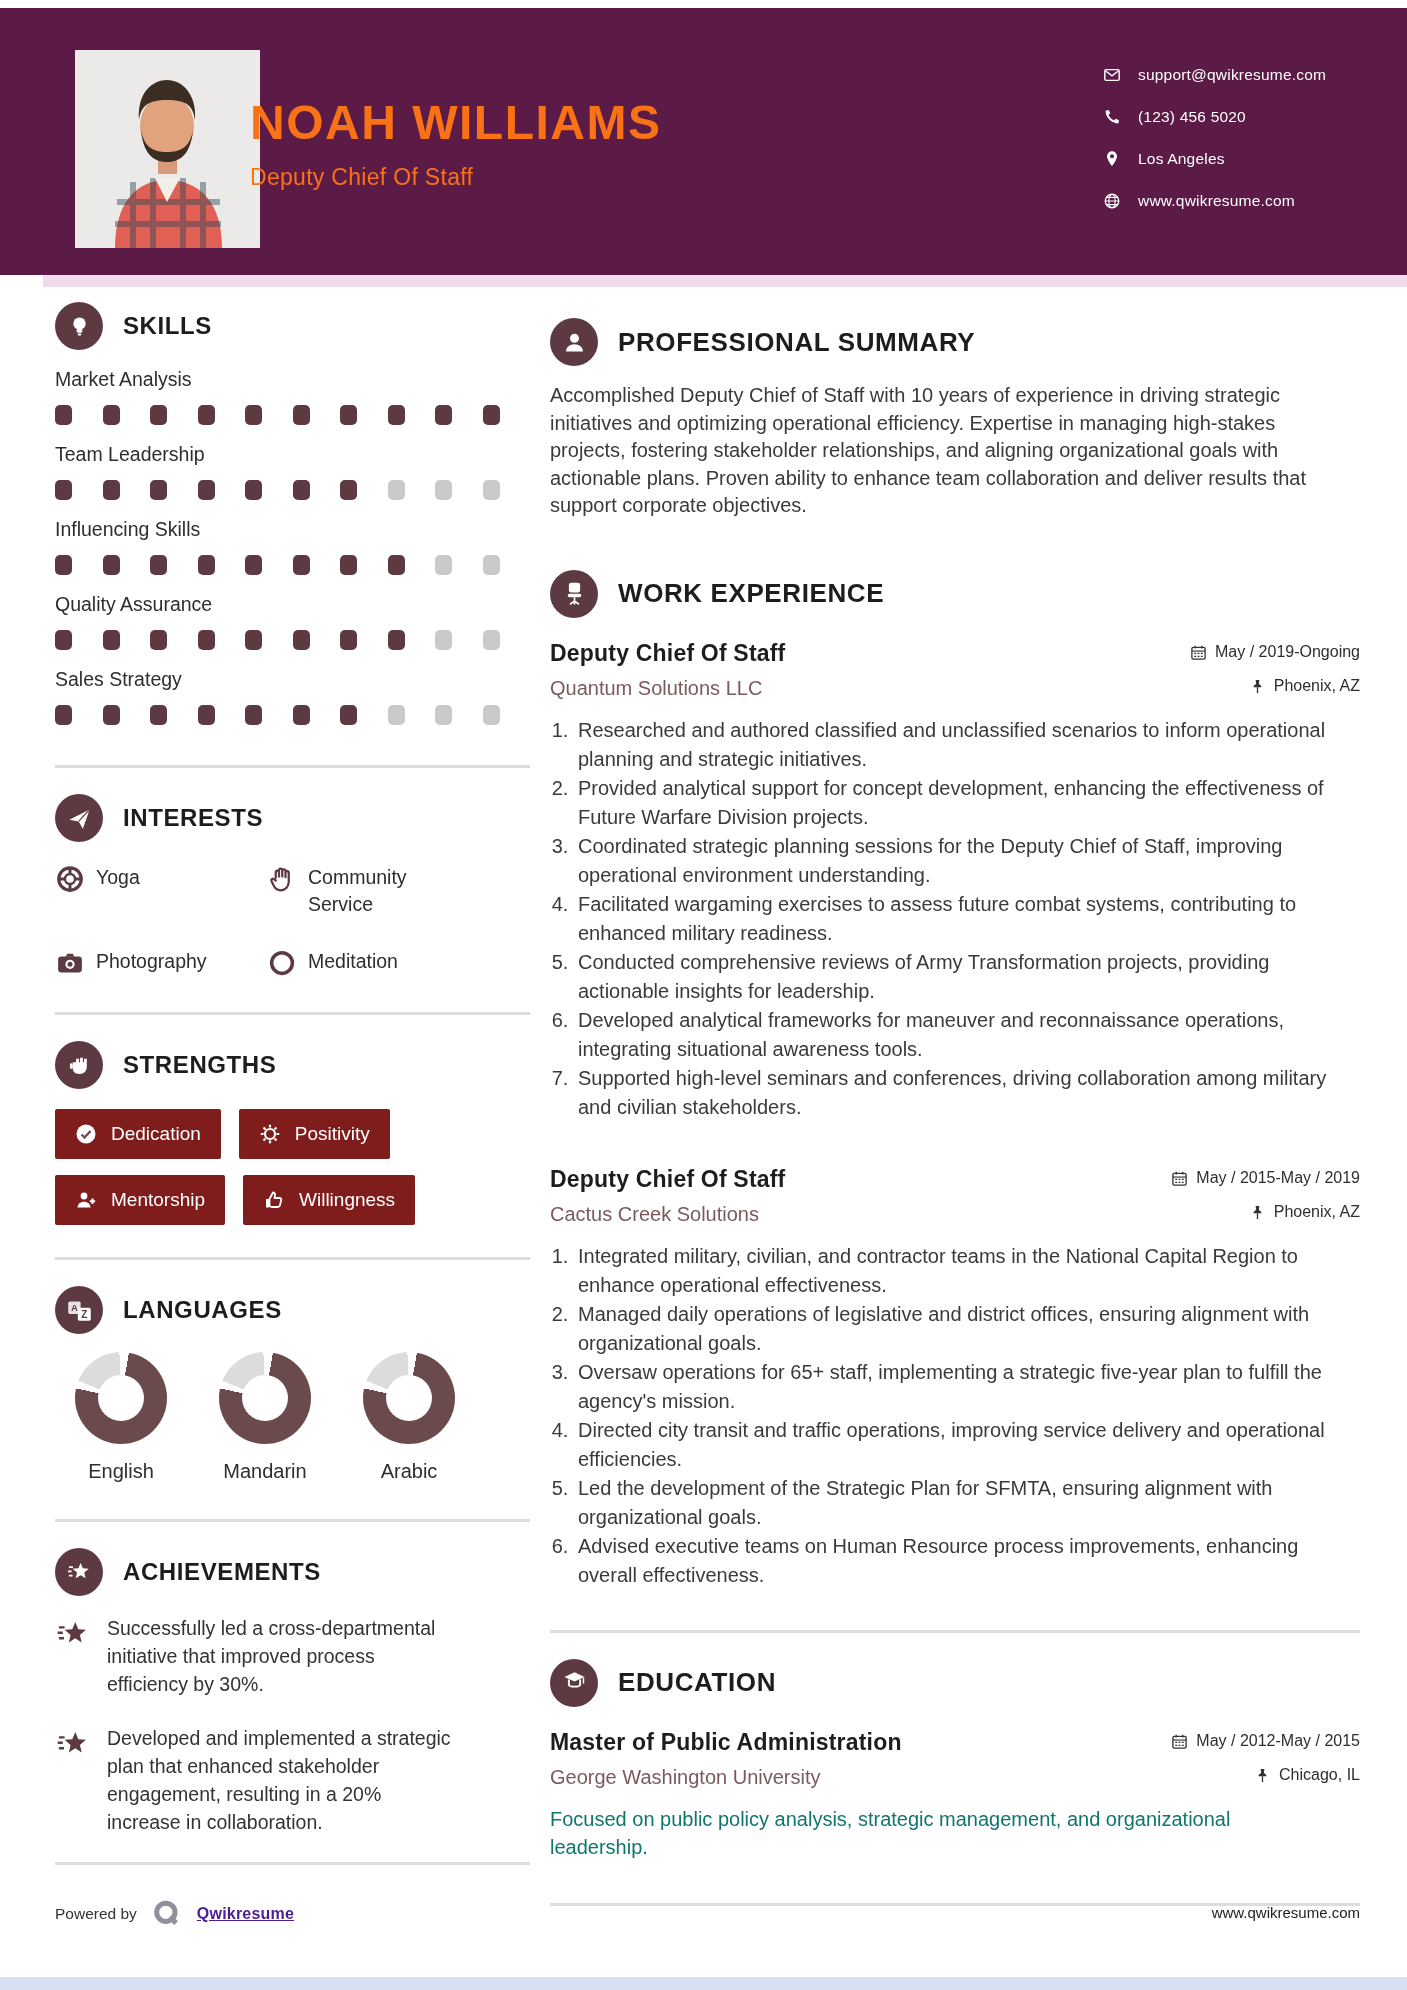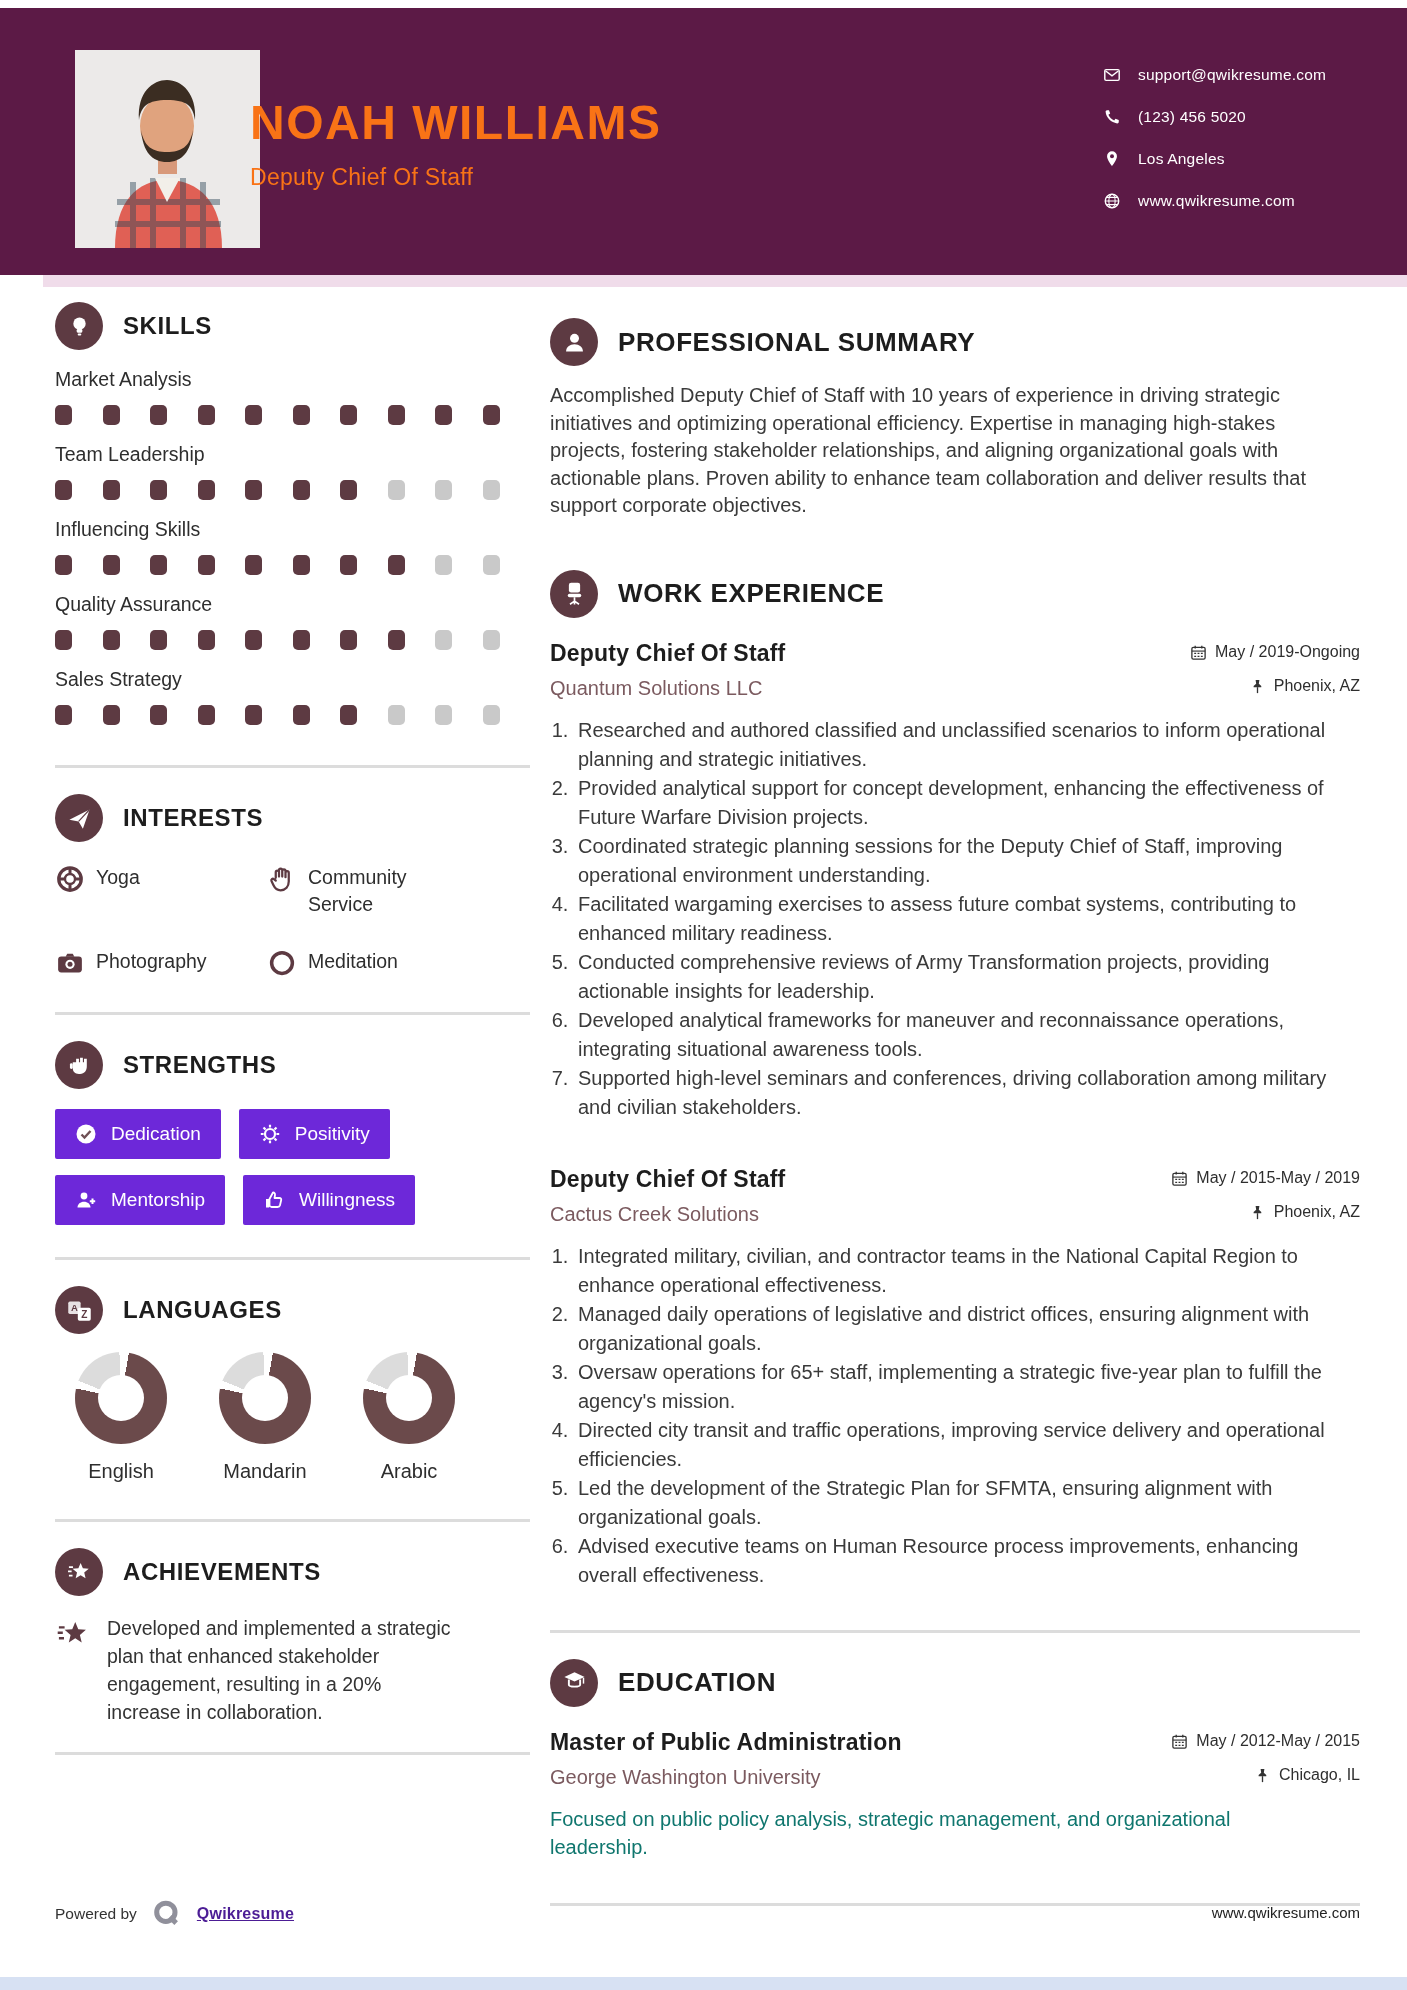--- a/index.html
+++ b/index.html
@@ -37,21 +37,21 @@
   
   .sec{margin-top:26px;}
   .interests-grid{display:grid;grid-template-columns:212px 1fr;row-gap:30px;margin-top:22px;}
   .interest-item{display:flex;gap:11px;align-items:flex-start;}
   .interest-item .ii{width:30px;height:30px;flex:none;}
   .interest-item .ii svg{width:30px;height:30px;display:block;}
   .interest-label{font-size:19.5px;color:#2e2e2e;line-height:27px;max-width:140px;}
   .sec-interests hr{margin-top:34px;}
   
   .badges{display:flex;flex-wrap:wrap;gap:16px 18px;margin-top:20px;width:440px;}
-  .badge{display:inline-flex;align-items:center;gap:14px;background:#6d28d9;color:#fff;
+  .badge{display:inline-flex;align-items:center;gap:14px;background:#7f1d1d;color:#fff;
          font-size:19px;padding:14px 20px;border-radius:2px;}
   .badge .bi{width:22px;height:22px;flex:none;}
   .badge .bi svg{width:22px;height:22px;display:block;}
   .sec-strengths hr{margin-top:32px;}
   
   .langs{display:flex;gap:52px;margin-top:18px;padding-left:20px;}
   .lang{display:flex;flex-direction:column;align-items:center;}
   .donut{position:relative;width:92px;height:92px;border-radius:50%;}
   .donut-hole{position:absolute;left:23px;top:23px;width:46px;height:46px;border-radius:50%;background:#fff;}
   .lang-label{font-size:20px;color:#2e2e2e;margin-top:16px;}
@@ -398,20 +398,29 @@
         <h2>ACHIEVEMENTS</h2>
       </div>
       <div class="ach-list" id="achievements-list">
           <div class="ach-item">
             <span class="ai">
               <svg viewBox="0 0 24 24">
                 <path d="M13.5 4 15.5 8.8 20.6 9.2 16.6 12.6 17.8 17.6 13.5 14.9 9.2 17.6 10.4 12.6 6.4 9.2 11.5 8.8Z" fill="#5D3A42"></path>
                 <path d="M2.6 7.6H6.4M1.8 11.2H5.2M2.6 14.8H6" stroke="#5D3A42" stroke-width="1.6"></path>
               </svg>
             </span>
+            <div class="ach-text">Successfully led a cross-departmental initiative that improved process efficiency by 30%.</div>
+          </div>
+          <div class="ach-item">
+            <span class="ai">
+              <svg viewBox="0 0 24 24">
+                <path d="M13.5 4 15.5 8.8 20.6 9.2 16.6 12.6 17.8 17.6 13.5 14.9 9.2 17.6 10.4 12.6 6.4 9.2 11.5 8.8Z" fill="#5D3A42"></path>
+                <path d="M2.6 7.6H6.4M1.8 11.2H5.2M2.6 14.8H6" stroke="#5D3A42" stroke-width="1.6"></path>
+              </svg>
+            </span>
             <div class="ach-text">Developed and implemented a strategic plan that enhanced stakeholder engagement, resulting in a 20% increase in collaboration.</div>
           </div>
         </div>
       <hr class="div-line">
     </section>
 
   </div>
 
   <div class="col-right">
 

